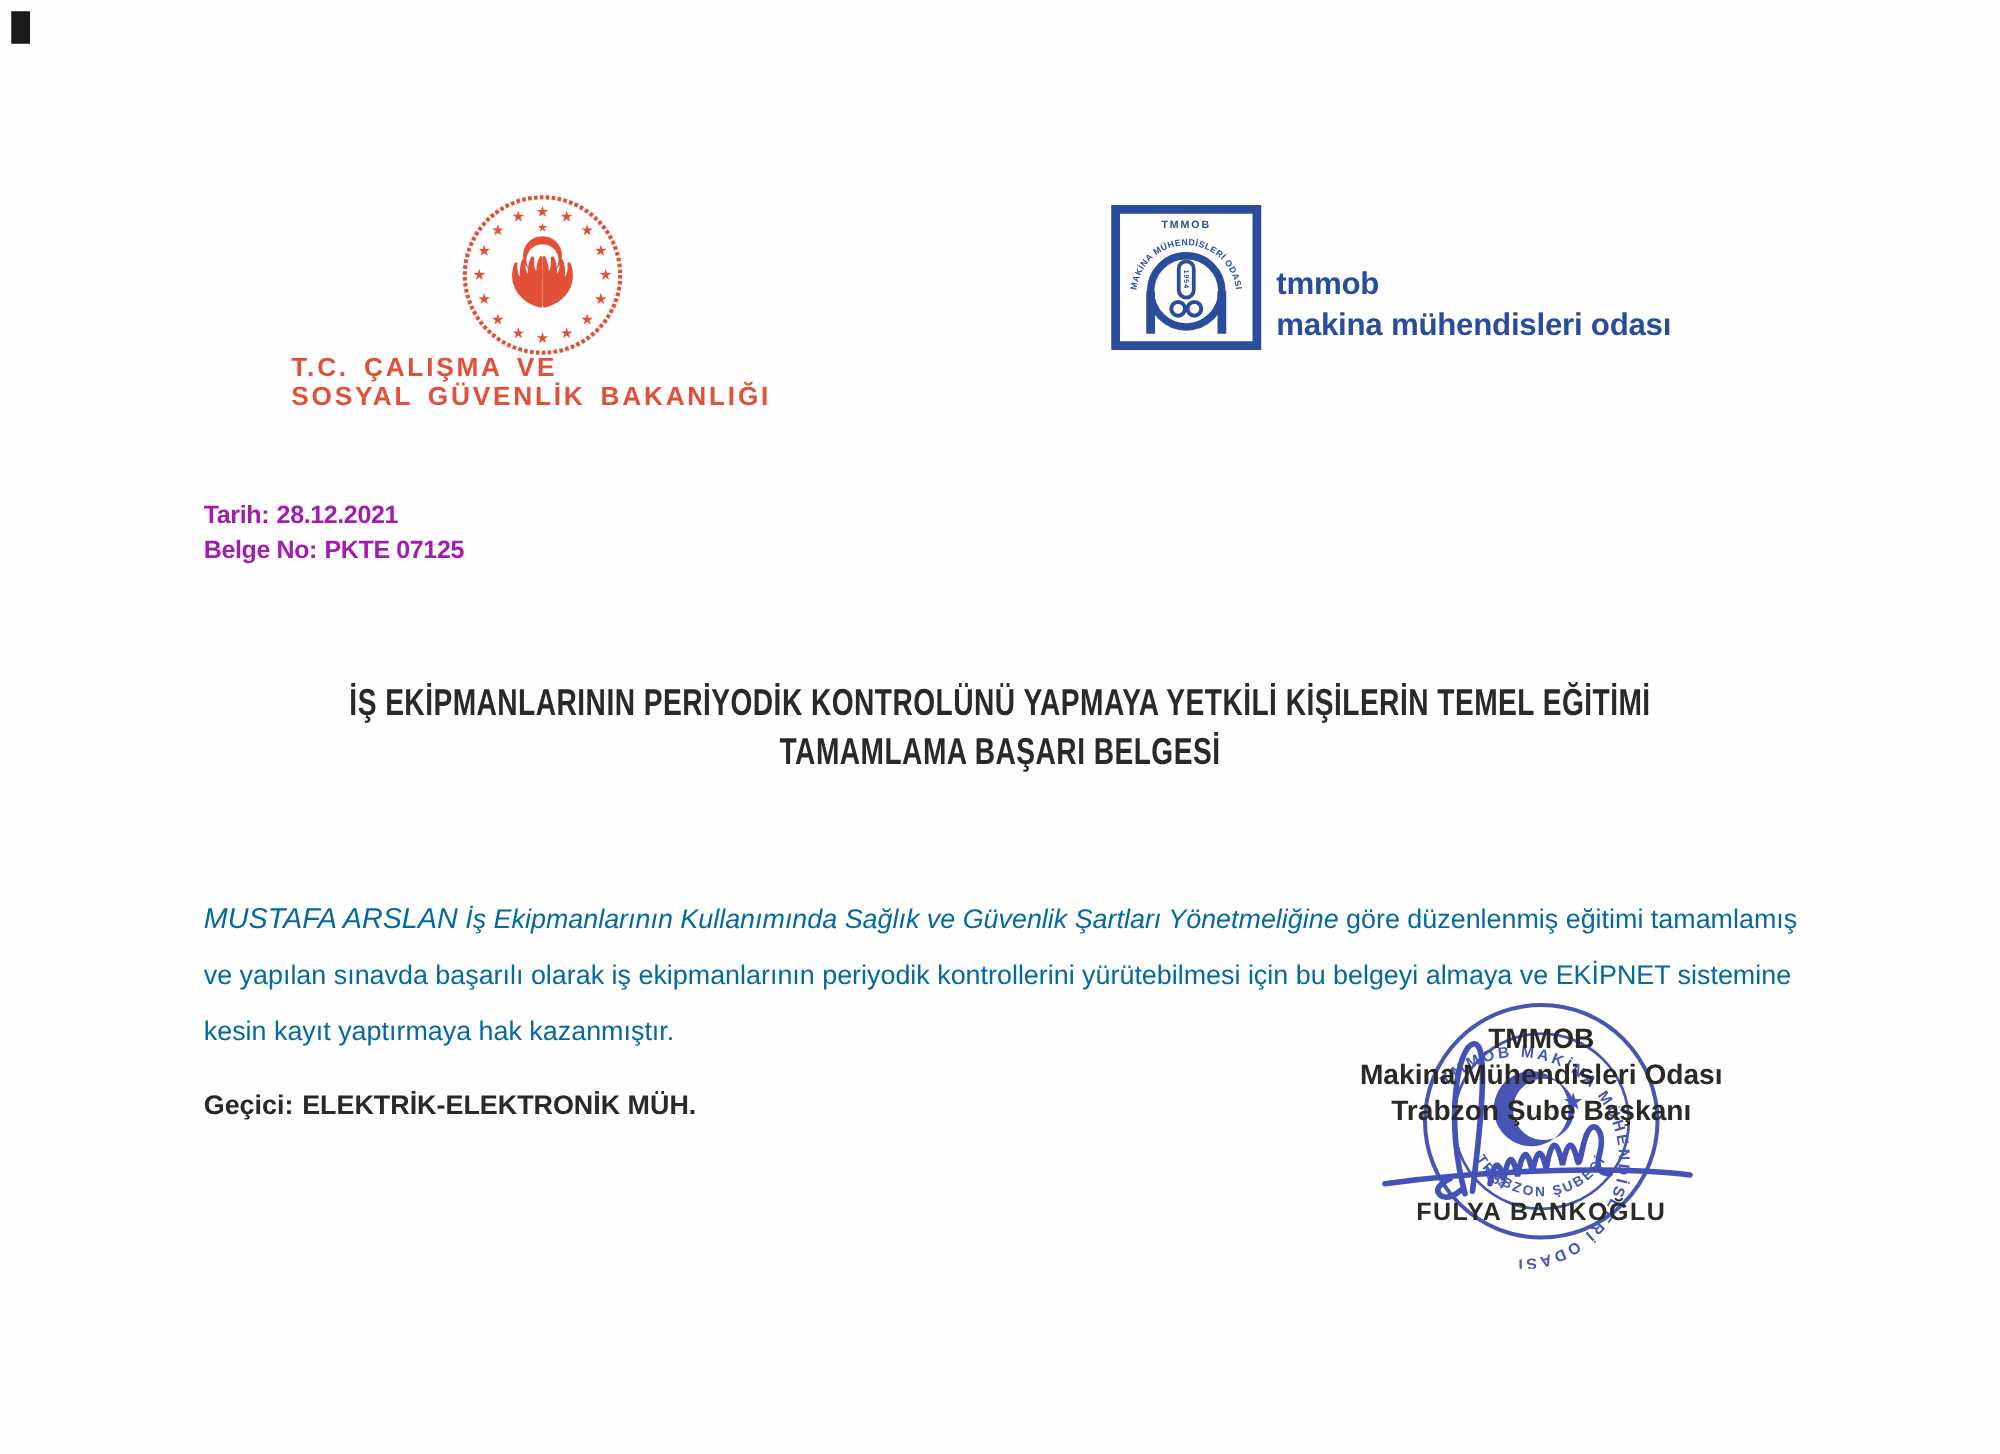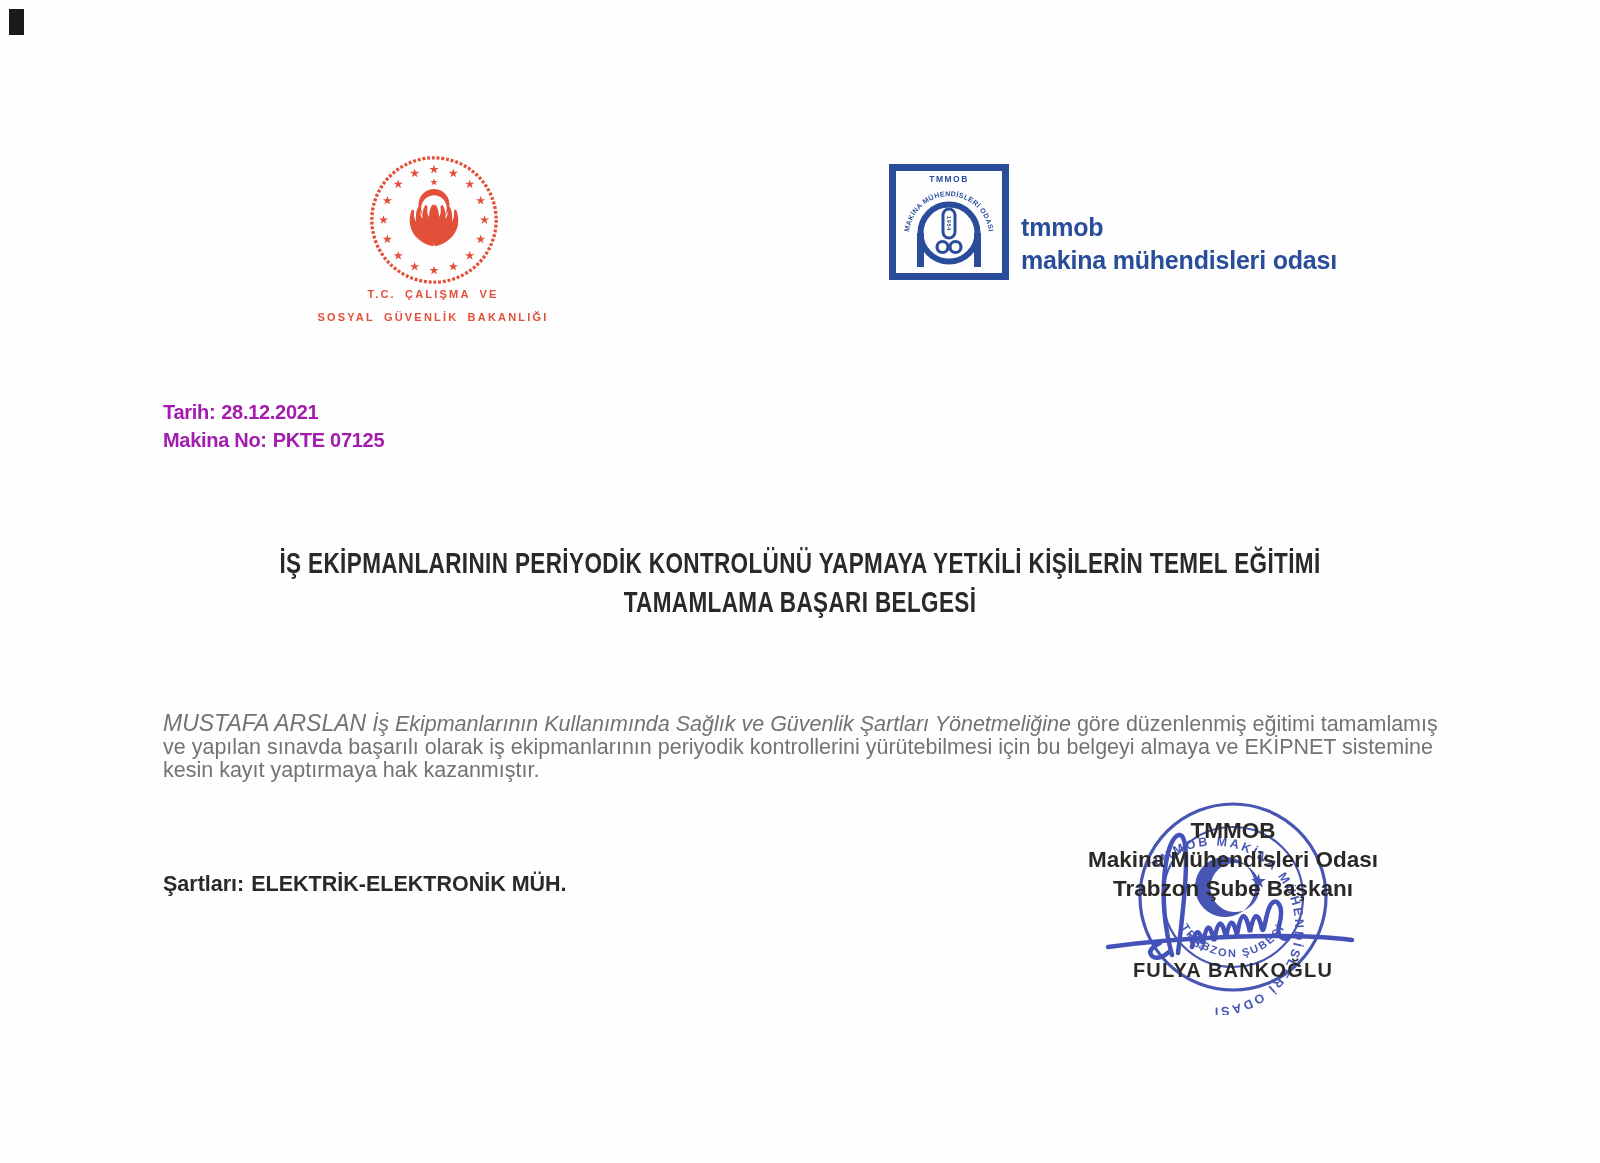--- a/index.html
+++ b/index.html
@@ -4,39 +4,39 @@
 <style>
   html,body{margin:0;padding:0;}
   body{background:#ffffff;font-family:"Liberation Sans","DejaVu Sans",sans-serif;}
   #page{position:relative;width:1600px;height:1163px;background:#fefefe;overflow:hidden;color:#2d2b29;}
 
   
   .scan-mark{position:absolute;left:9px;top:9px;width:15px;height:26px;background:#1c1a19;}
 
   
   .ministry-emblem{position:absolute;left:366px;top:150px;width:136px;height:140px;}
-  .ministry-name{position:absolute;left:233px;top:283px;width:400px;text-align:center;
-    color:#e2503a;font-weight:bold;font-size:11px;line-height:23px;letter-spacing:2.2px;word-spacing:4px;}
+  .ministry-name{position:absolute;left:233px;top:283px;width:400px;text-align:left;
+    color:#e2503a;font-weight:bold;font-size:21px;line-height:23px;letter-spacing:2.2px;word-spacing:4px;}
 
   
   .tmmob-logo{position:absolute;left:888px;top:163px;width:122px;height:118px;}
   .tmmob-wordmark{position:absolute;left:1021px;top:211px;color:#2a4d9b;font-weight:bold;
     font-size:25px;line-height:33px;letter-spacing:-0.2px;}
 
   
   .doc-meta{position:absolute;left:163px;top:398px;font-weight:bold;font-size:20px;line-height:28px;letter-spacing:-0.3px;color:#a21caf;}
   .doc-meta .row span{margin-right:6px;}
   .doc-meta .row span:last-child{margin-right:0;}
 
   
   .cert-title{position:absolute;left:0;top:543px;width:1600px;text-align:center;color:#2b2927;}
   .cert-title .tl{font-weight:bold;font-size:30px;line-height:39px;transform:scaleX(0.75);transform-origin:50% 50%;white-space:nowrap;letter-spacing:0.5px;}
 
   
-  .cert-body{position:absolute;left:163px;top:690px;width:1300px;font-size:21.5px;line-height:23px;color:#737373;}
+  .cert-body{position:absolute;left:163px;top:690px;width:1300px;font-size:21.5px;line-height:45px;color:#0369a1;}
   .cert-body .it{font-style:italic;}
   .cert-body .holder{font-style:italic;font-size:23px;}
 
   
   .profession{position:absolute;left:163px;top:872px;font-weight:bold;font-size:21.5px;color:#2b2927;}
   .profession span{margin-right:7px;}
 
   
   .stamp-seal{position:absolute;left:1100px;top:775px;width:270px;height:240px;opacity:0.88;}
   .stamp-org{position:absolute;left:1083px;top:816px;width:300px;text-align:center;
@@ -112,37 +112,37 @@
   <div class="tmmob-wordmark">
     <div>tmmob</div>
     <div>makina mühendisleri odası</div>
   </div>
 
   <div class="doc-meta">
     <div class="row">
       <span>Tarih:</span><span>28.12.2021</span>
     </div>
     <div class="row">
-      <span>Makina No:</span><span>PKTE 07125</span>
+      <span>Belge No:</span><span>PKTE 07125</span>
     </div>
   </div>
 
   <div class="cert-title">
     <div class="tl">İŞ EKİPMANLARININ PERİYODİK KONTROLÜNÜ YAPMAYA YETKİLİ KİŞİLERİN TEMEL EĞİTİMİ</div>
     <div class="tl">TAMAMLAMA BAŞARI BELGESİ</div>
   </div>
 
   <p class="cert-body">
     <span class="holder">MUSTAFA ARSLAN</span>
     <span class="it">İş Ekipmanlarının Kullanımında Sağlık ve Güvenlik Şartları Yönetmeliğine</span>
     <span>göre düzenlenmiş eğitimi tamamlamış ve yapılan sınavda başarılı olarak iş ekipmanlarının periyodik kontrollerini yürütebilmesi için bu belgeyi almaya ve EKİPNET sistemine kesin kayıt yaptırmaya hak kazanmıştır.</span>
   </p>
 
   <div class="profession">
-    <span>Şartları:</span><span>ELEKTRİK-ELEKTRONİK MÜH.</span>
+    <span>Geçici:</span><span>ELEKTRİK-ELEKTRONİK MÜH.</span>
   </div>
 
   <svg class="stamp-seal" viewBox="0 0 270 240">
     <g fill="none" stroke="#2e3faa">
       <circle cx="133" cy="122" r="93" stroke-width="3.2"></circle>
       <circle cx="133" cy="122" r="70" stroke-width="2.2"></circle>
     </g>
     <path id="stampOuter" fill="none" d="M56.9,94.3 A81,81 0 1 1 56.8,94.4"></path>
     <text font-size="12.5" font-weight="bold" fill="#2e3faa" letter-spacing="2.5">
       <textPath href="#stampOuter">TMMOB MAKİNA MÜHENDİSLERİ ODASI</textPath>

